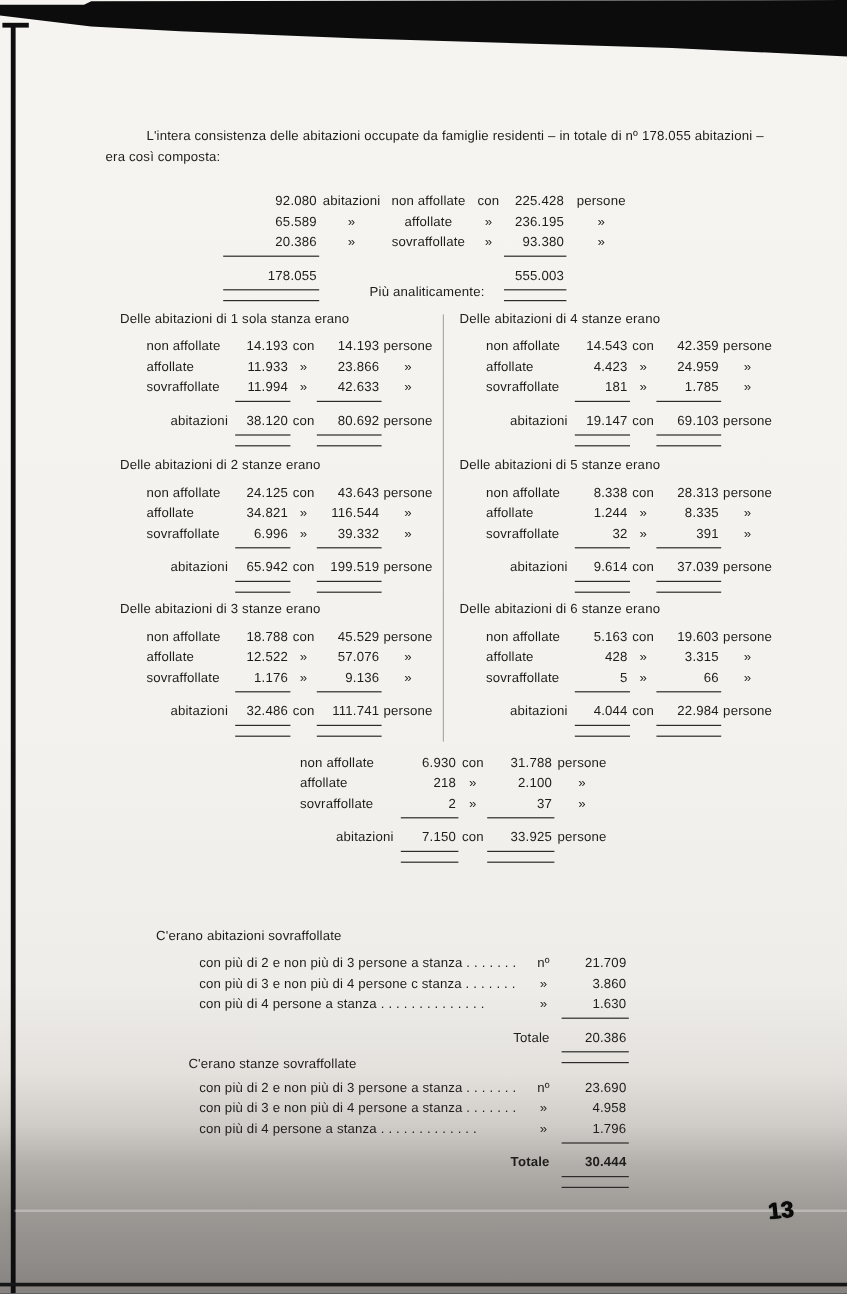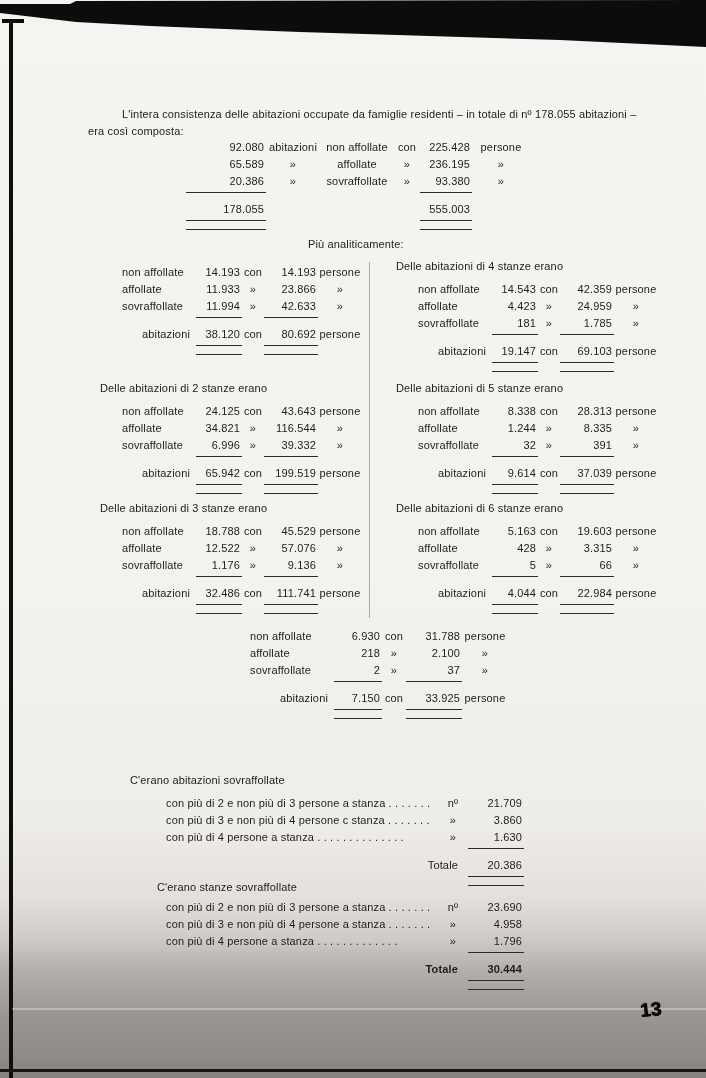--- a/index.html
+++ b/index.html
@@ -31,29 +31,29 @@
   .num{text-align:right;padding-right:2px;}
   .sep,.unit{text-align:center;}
   .lab{text-align:left;}
   .tlab{text-align:right;padding-right:6px;}
   .grid span{line-height:17px;height:17px;overflow:hidden;}
   .rl{border-top:1px solid #2c2b29;height:5px;margin-top:2px;}
   .dr{border-top:1px solid #2c2b29;border-bottom:1px solid #2c2b29;height:3px;margin-top:2px;}
   .rule-row span,.dr-row span{height:8px;line-height:8px;}
 
   
-  #summary{position:absolute;left:186px;top:139px;display:grid;
+  #summary{position:absolute;left:186px;top:160px;display:grid;
     grid-template-columns:80px 54px 74px 26px 52px 58px;}
 
   
   .block{position:absolute;width:284px;}
   .b-head{line-height:17px;white-space:nowrap;}
   .b-grid{display:grid;grid-template-columns:74px 46px 22px 54px 44px;margin-left:22px;margin-top:6px;}
   #b1,#b4{top:258px;} #b2,#b5{top:380px;} #b3,#b6{top:500px;}
-  #b1,#b2,#b3{left:100px;} #b4,#b5,#b6{left:396px;}
+  #b1,#b2,#b3{left:100px;} #b4,#b5,#b6{left:383px;}
   #b7{left:148px;top:622px;}
   #b7 .b-grid{margin-left:102px;grid-template-columns:84px 48px 24px 56px 46px;}
 
   
   .dots-grid{position:absolute;left:166px;display:grid;grid-template-columns:272px 30px 56px;}
   #sub1-grid{top:795px;} #sub2-grid{top:899px;}
   .dots-grid .lab{white-space:nowrap;overflow:hidden;}
   #sub2-grid .total span{font-weight:bold;}
   .span2{grid-column:1 / span 2;text-align:right;padding-right:10px;}
 
@@ -111,20 +111,21 @@
       <span></span>
     </div>
     <div class="row dr-row">
       <span class="dr"></span><span></span><span></span><span></span><span class="dr"></span><span></span>
     </div>
   </div>
 
   <div class="heading" id="analytic">Più analiticamente:</div>
 
   <section class="block" id="b1">
+    <div class="b-head">Delle abitazioni di 1 sola stanza erano</div>
     <div class="b-grid grid">
       <div class="row">
         <span class="lab">non affollate</span>
         <span class="num">14.193</span>
         <span class="sep">con</span>
         <span class="num">14.193</span>
         <span class="unit">persone</span>
       </div>
       <div class="row">
         <span class="lab">affollate</span>

